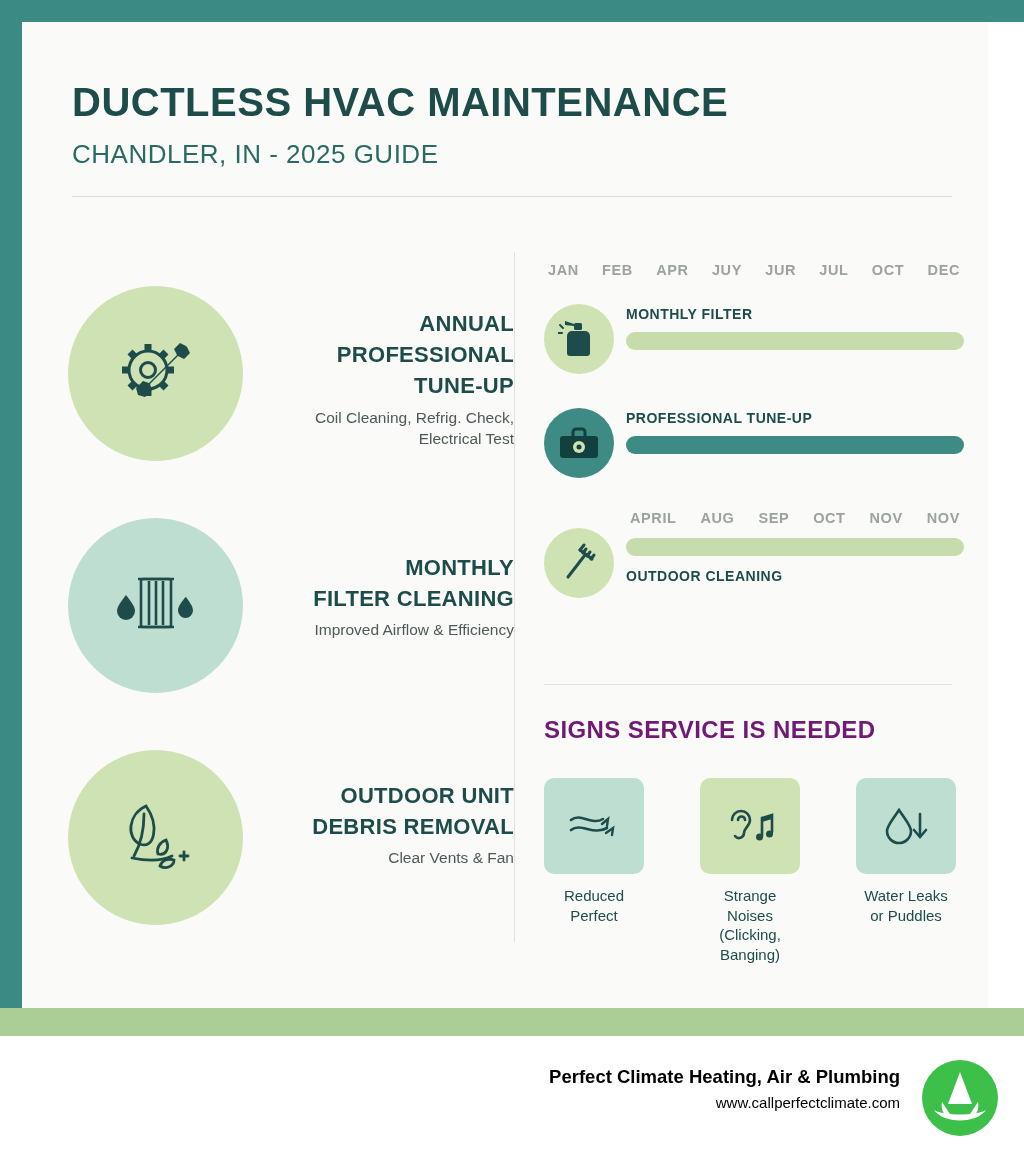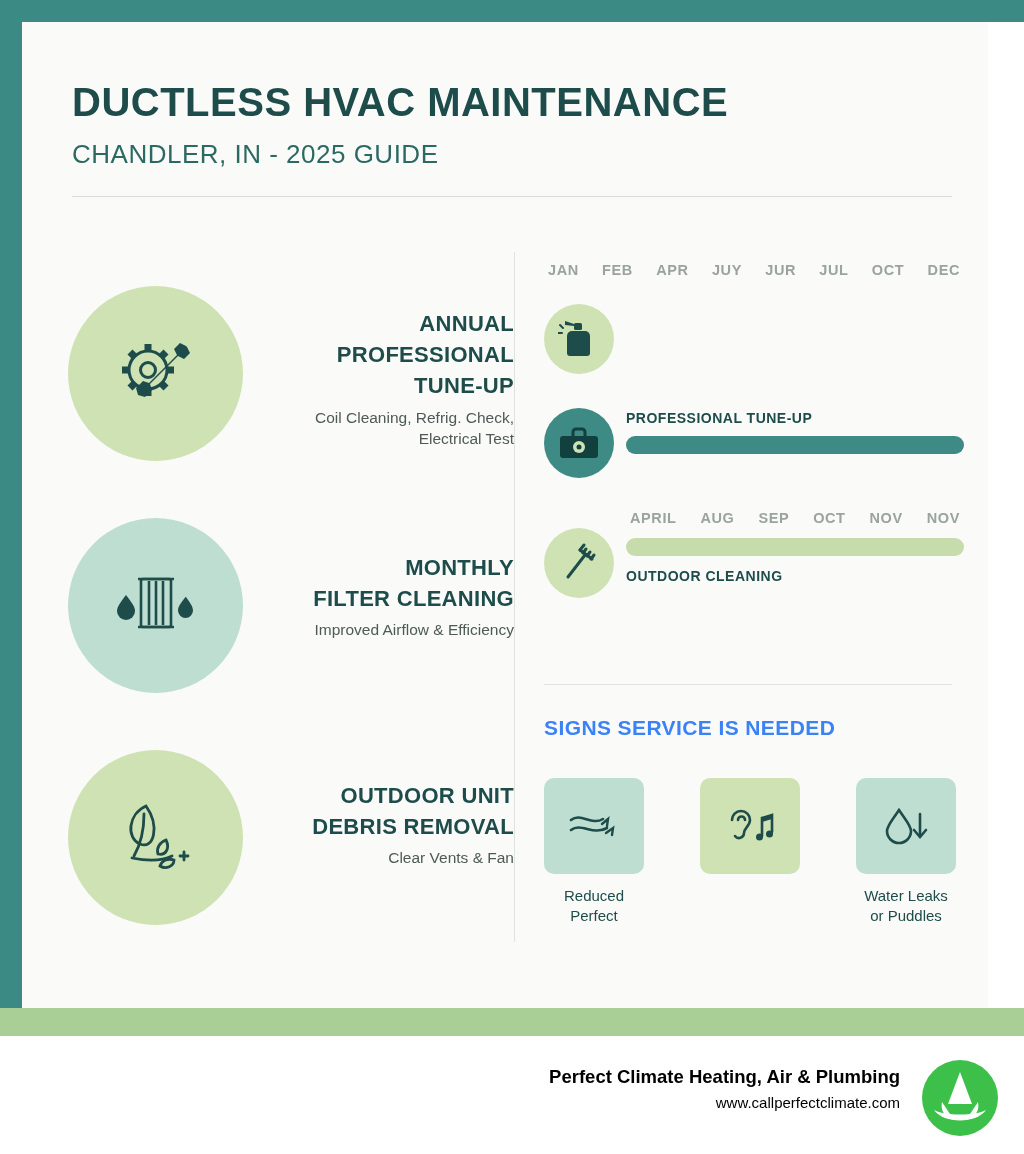--- a/index.html
+++ b/index.html
@@ -110,21 +110,21 @@
   }
   .bar.light { background: #c6dcac; }
   .bar.dark { background: #3e8b85; }
 
   .rule-mid {
     position: absolute; left: 544px; top: 684px; width: 408px; height: 1px;
     background: #dfe3dd;
   }
   .signs-title {
     position: absolute; left: 544px; top: 716px;
-    font-size: 21px; font-weight: bold; color: #3b82f6; letter-spacing: .4px;
+    font-size: 24px; font-weight: bold; color: #701a75; letter-spacing: .4px;
   }
   .signs {
     position: absolute; left: 544px; top: 778px; width: 412px;
     display: flex; justify-content: space-between;
   }
   .sign { width: 100px; text-align: center; }
   .sign-box {
     width: 100px; height: 96px; border-radius: 10px;
     display: flex; align-items: center; justify-content: center;
   }
@@ -277,20 +277,24 @@
             <path d="M14 14 h13 a5 5 0 0 1 5 5 v17 a3 3 0 0 1-3 3 h-17 a3 3 0 0 1-3-3 v-17 a5 5 0 0 1 5-5z"></path>
             <rect x="16" y="6" width="8" height="7" rx="1.5"></rect>
             <path d="M16 7 l-9 -3 v4 l9 1z"></path>
           </g>
           <g stroke="#1d4c4a" stroke-width="2" fill="none" stroke-linecap="round">
             <path d="M5 11 l-3 -3"></path>
             <path d="M4 16 l-4 0"></path>
           </g>
         </svg>
       </div>
+      <div class="task-body">
+        <div class="task-label">MONTHLY FILTER</div>
+        <div class="bar light"></div>
+      </div>
     </div>
 
     <div class="task">
       <div class="task-circle" style="background:#3e8b85">
         <svg width="44" height="40" viewBox="0 0 44 40">
           <g fill="#12403e">
             <path d="M6 13 h32 a3 3 0 0 1 3 3 v16 a3 3 0 0 1-3 3 h-32 a3 3 0 0 1-3-3 v-16 a3 3 0 0 1 3-3z"></path>
           </g>
           <g fill="none" stroke="#12403e" stroke-width="3">
             <path d="M16 13 v-4 a3 3 0 0 1 3-3 h6 a3 3 0 0 1 3 3 v4"></path>
@@ -357,20 +361,24 @@
           <g fill="none" stroke="#1d4c4a" stroke-width="2.6" stroke-linecap="round">
             <path d="M14 18 a9 9 0 0 1 18 0 c0 6 -6 8 -6 13 a5 5 0 0 1-9 3"></path>
             <path d="M20 18 a3.5 3.5 0 0 1 7 0"></path>
             <path d="M44 34 v-18 l10 -3 v17"></path>
           </g>
           <circle cx="41.5" cy="35" r="3.5" fill="#1d4c4a"></circle>
           <circle cx="51.5" cy="32" r="3.5" fill="#1d4c4a"></circle>
           <path d="M44 16 l10 -3 v4 l-10 3z" fill="#1d4c4a"></path>
         </svg>
       </div>
+      <div class="sign-cap">
+        <span>Strange Noises</span><br>
+        <span>(Clicking, Banging)</span>
+      </div>
     </div>
 
     <div class="sign">
       <div class="sign-box" style="background:#bfded2">
         <svg width="54" height="48" viewBox="0 0 54 48">
           <g fill="none" stroke="#1d4c4a" stroke-width="2.6" stroke-linecap="round">
             <path d="M20 8 C12 20 8 24 8 29 a12 12 0 0 0 24 0 c0-5 -4 -9 -12 -21z"></path>
             <line x1="41" y1="12" x2="41" y2="34"></line>
             <path d="M35 28 l6 7 6 -7"></path>
           </g>

